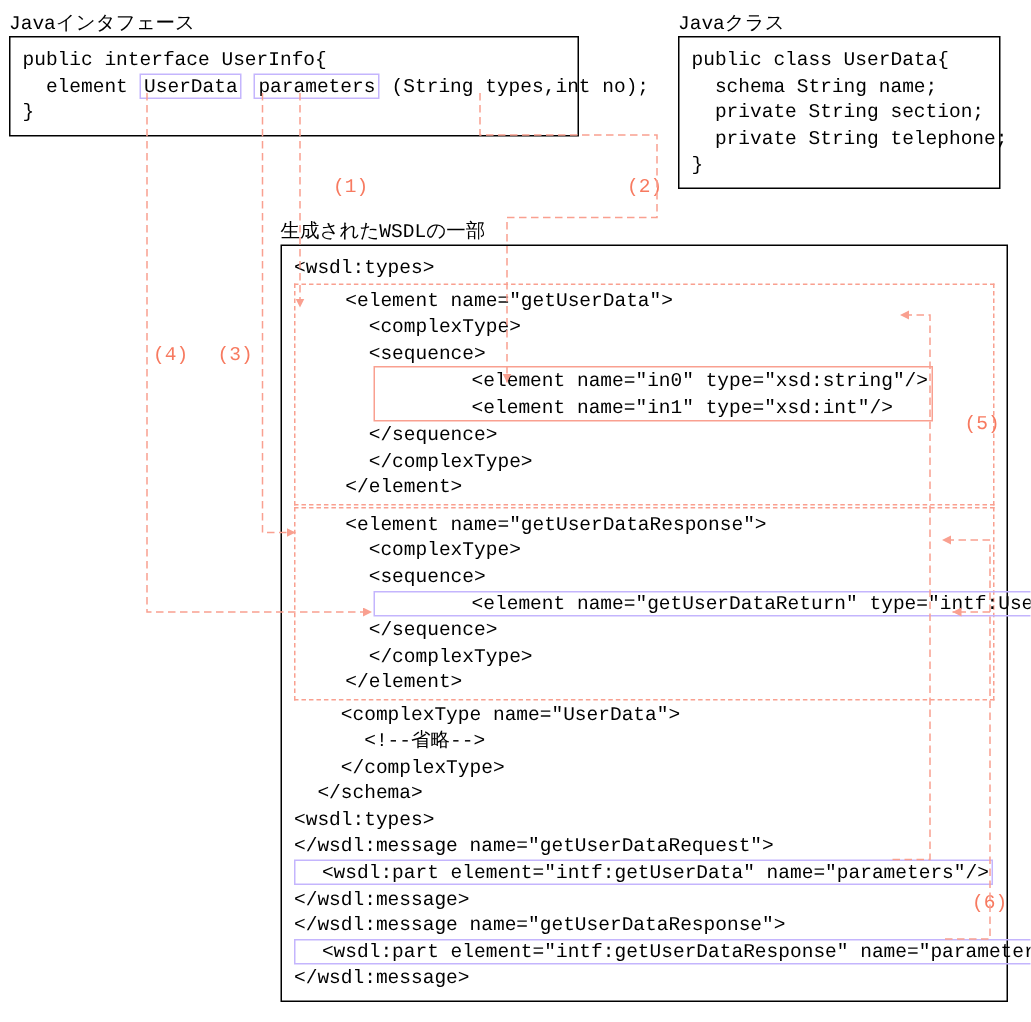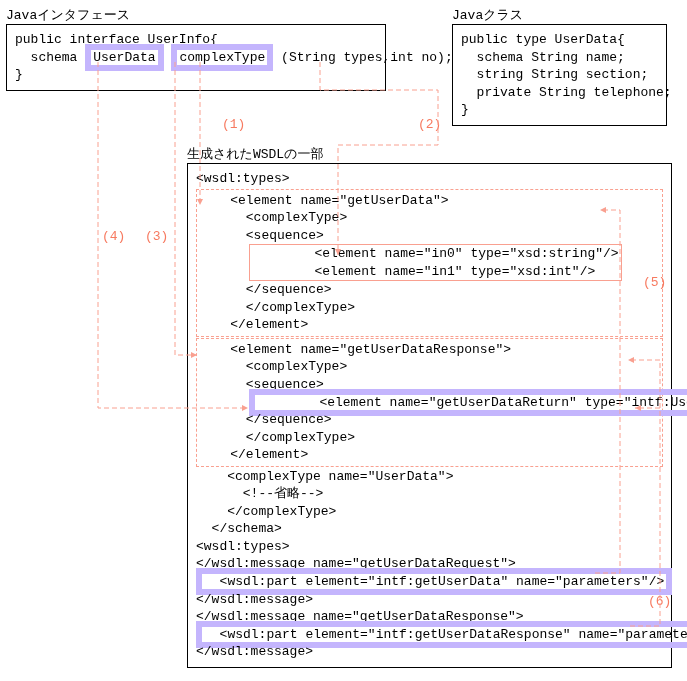--- a/index.html
+++ b/index.html
@@ -1,42 +1,42 @@
 <!DOCTYPE html>
 <html><head>
 <meta charset="utf-8">
 <style>
 * { margin: 0; padding: 0; box-sizing: border-box; }
 body { font-family: "MS Gothic", "Courier New", monospace; font-size: 13px; background: #fff; position: relative; width: 687px; height: 681px; }
 .box { position: absolute; border: 1px solid #000; background: #fff; padding: 6px 8px; }
 .label { position: absolute; font-size: 13px; }
-.hl { border: 6px solid #c4b5fd; padding: 0 2px; display: inline; }
+.hl { border: 1px solid #c4b5fd; padding: 0 2px; display: inline; }
 .num { position: absolute; color: #f77a60; font-size: 13px; }
 .codeline { white-space: pre; line-height: 1.35; font-family: "MS Gothic", "Courier New", monospace; }
 svg { position: absolute; top: 0; left: 0; pointer-events: none; }
 .dashed { stroke: #f9a090; stroke-width: 1; stroke-dasharray: 5 3; fill: none; }
 .arrowhead { fill: #f9a090; }
 </style>
 </head>
 <body>
 
 <div class="label" style="left:6px; top:6px;text-align:center;">Javaインタフェース</div>
 <div class="label" style="left:452px; top:6px;">Javaクラス</div>
 <div class="label" style="left:187px; top:145px;">生成されたWSDLの一部</div>
 
 <div class="box" style="left:6px; top:24px; width:380px;">
   <div class="codeline">public interface UserInfo{</div>
-  <div class="codeline"><span>  schema </span><span class="hl">UserData</span><span> </span><span class="hl">complexType</span><span> (String types,int no);</span></div>
+  <div class="codeline"><span>  element </span><span class="hl">UserData</span><span> </span><span class="hl">parameters</span><span> (String types,int no);</span></div>
   <div class="codeline">}</div>
 </div>
 
 <div class="box" style="left:452px; top:24px; width:215px;">
-  <div class="codeline">public type UserData{</div>
+  <div class="codeline">public class UserData{</div>
   <div class="codeline">  schema String name;</div>
-  <div class="codeline">  string String section;</div>
+  <div class="codeline">  private String section;</div>
   <div class="codeline">  private String telephone;</div>
   <div class="codeline">}</div>
 </div>
 
 <div class="box" style="left:187px; top:163px; width:485px;">
   <div class="codeline">&lt;wsdl:types&gt;</div>
   <div style="border:1px dashed #f9a090; padding:2px 2px; margin:1px 0;">
     <div class="codeline">    &lt;element name="getUserData"&gt;</div>
     <div class="codeline">      &lt;complexType&gt;</div>
     <div class="codeline">      &lt;sequence&gt;</div>

